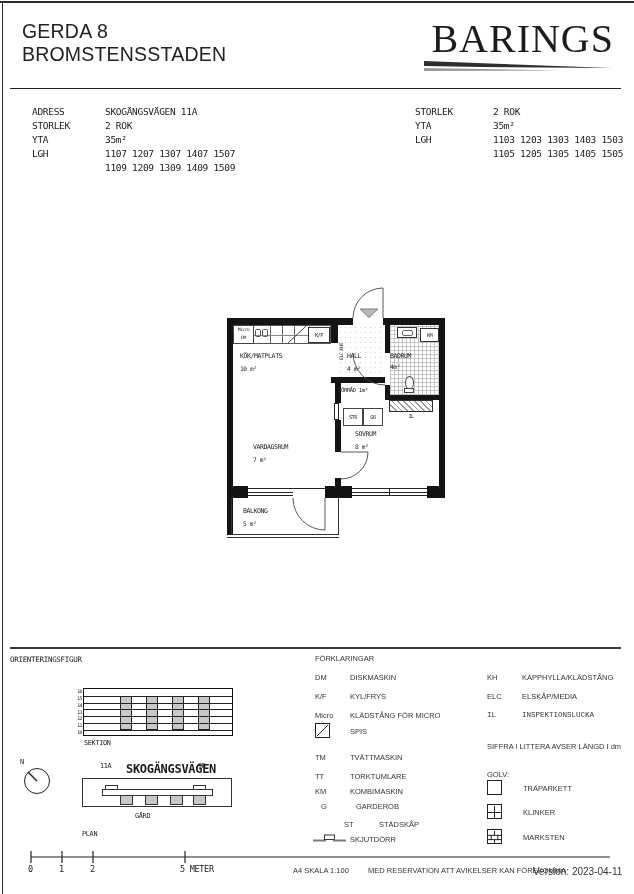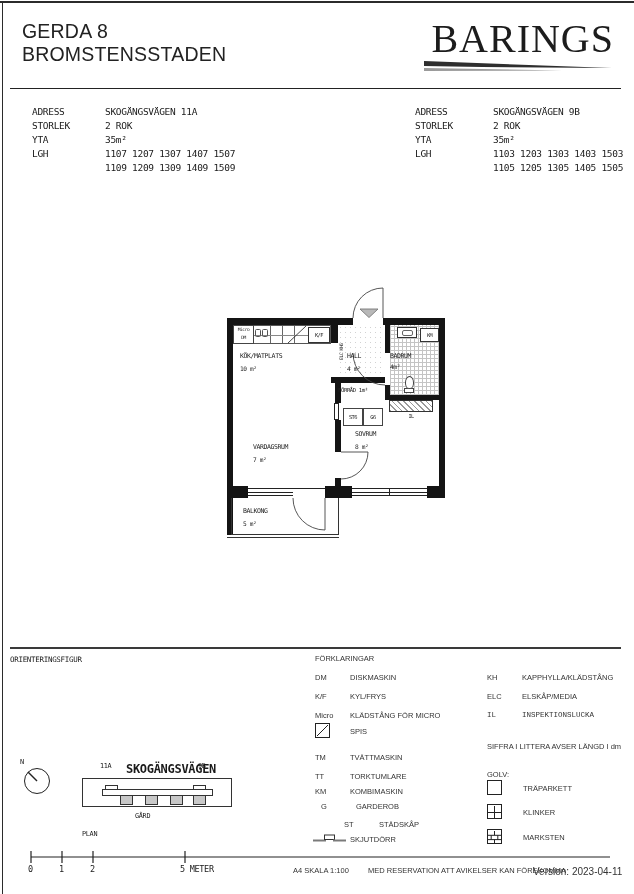--- a/index.html
+++ b/index.html
@@ -51,21 +51,20 @@
 
   <div class="abs mono" style="left:32px;top:105px;font-size:9.5px;line-height:14px;letter-spacing:-0.3px;white-space:nowrap;">
     <div><span class="code" style="display:inline-block;width:73px;">ADRESS</span><span>SKOGÄNGSVÄGEN 11A</span></div>
     <div><span style="display:inline-block;width:73px;">STORLEK</span><span>2 ROK</span></div>
     <div><span style="display:inline-block;width:73px;">YTA</span><span>35m²</span></div>
     <div><span style="display:inline-block;width:73px;">LGH</span><span>1107 1207 1307 1407 1507</span></div>
     <div><span style="display:inline-block;width:73px;"></span><span>1109 1209 1309 1409 1509</span></div>
   </div>
 
   <div class="abs mono" style="left:415px;top:105px;font-size:9.5px;line-height:14px;letter-spacing:-0.3px;white-space:nowrap;">
-    <div><span style="display:inline-block;width:78px;">ADRESS</span><span>SKOGÄNGSVÄGEN 9B</span></div>
     <div><span style="display:inline-block;width:78px;">STORLEK</span><span>2 ROK</span></div>
     <div><span style="display:inline-block;width:78px;">YTA</span><span>35m²</span></div>
     <div><span style="display:inline-block;width:78px;">LGH</span><span>1103 1203 1303 1403 1503</span></div>
     <div><span style="display:inline-block;width:78px;"></span><span>1105 1205 1305 1405 1505</span></div>
   </div>
 
   <div class="abs" style="left:227px;top:286px;width:218px;height:260px;">
 
     <div class="abs" style="left:163px;top:39px;width:49px;height:70px;
                 background-image:repeating-linear-gradient(0deg,#c4c4c4 0 1px,transparent 1px 4px),
@@ -189,20 +188,40 @@
       <div>BALKONG</div>
       <div style="margin-top:5px;font-size:6.2px;">5 m²</div>
     </div>
     <div class="fix" style="left:162px;top:127px;width:44px;font-size:5.2px;">IL</div>
   </div>
 
   <div class="abs" style="left:10px;top:647px;width:611px;height:2px;background:#3a3a3a;"></div>
 
   <div class="abs mono" style="left:10px;top:655px;font-size:7.5px;letter-spacing:-0.3px;">ORIENTERINGSFIGUR</div>
 
+  <div class="abs" style="left:83px;top:688px;width:150px;height:48px;border:1.5px solid #111;">
+    <div class="gcell" style="left:36px;top:7px;width:12px;height:34px;"></div>
+    <div class="gcell" style="left:62px;top:7px;width:12px;height:34px;"></div>
+    <div class="gcell" style="left:88px;top:7px;width:12px;height:34px;"></div>
+    <div class="gcell" style="left:114px;top:7px;width:12px;height:34px;"></div>
+    <div class="hline" style="top:7px;"></div>
+      <div class="hline" style="top:14px;"></div>
+    <div class="hline" style="top:20px;"></div>
+      <div class="hline" style="top:27px;"></div>
+    <div class="hline" style="top:34px;"></div>
+      <div class="hline" style="top:41px;"></div>
+    <div class="flr" style="left:-12px;top:0px;">16</div>
+    <div class="flr" style="left:-12px;top:7px;">15</div>
+    <div class="flr" style="left:-12px;top:13.5px;">14</div>
+    <div class="flr" style="left:-12px;top:20.5px;">13</div>
+    <div class="flr" style="left:-12px;top:27px;">12</div>
+    <div class="flr" style="left:-12px;top:34px;">11</div>
+    <div class="flr" style="left:-12px;top:40.5px;">10</div>
+    <div class="abs mono" style="left:0;top:50px;font-size:6.8px;letter-spacing:-0.3px;">SEKTION</div>
+  </div>
 
   <div class="abs" style="left:18px;top:758px;width:40px;height:40px;">
     <span class="mono" style="position:absolute;left:2px;top:0;font-size:7px;">N</span>
     <svg width="40" height="40" fill="none" stroke="#222" stroke-width="1">
       <circle cx="19" cy="23" r="12.5"></circle>
       <line x1="19" y1="23" x2="10" y2="14" stroke-width="1.4"></line>
     </svg>
   </div>
 
   <div class="abs" style="left:82px;top:760px;width:150px;height:85px;">

